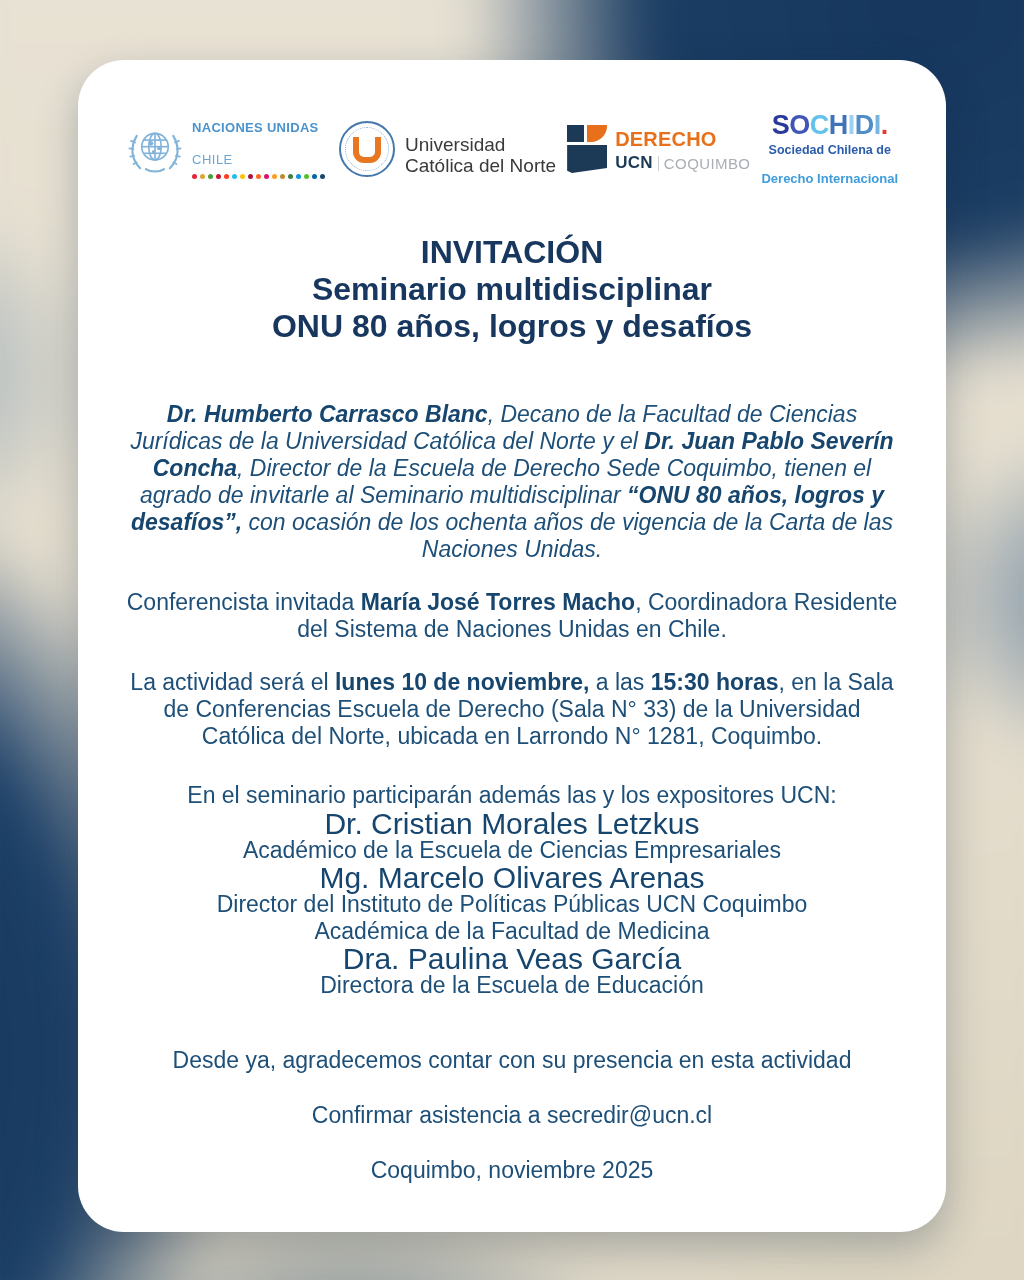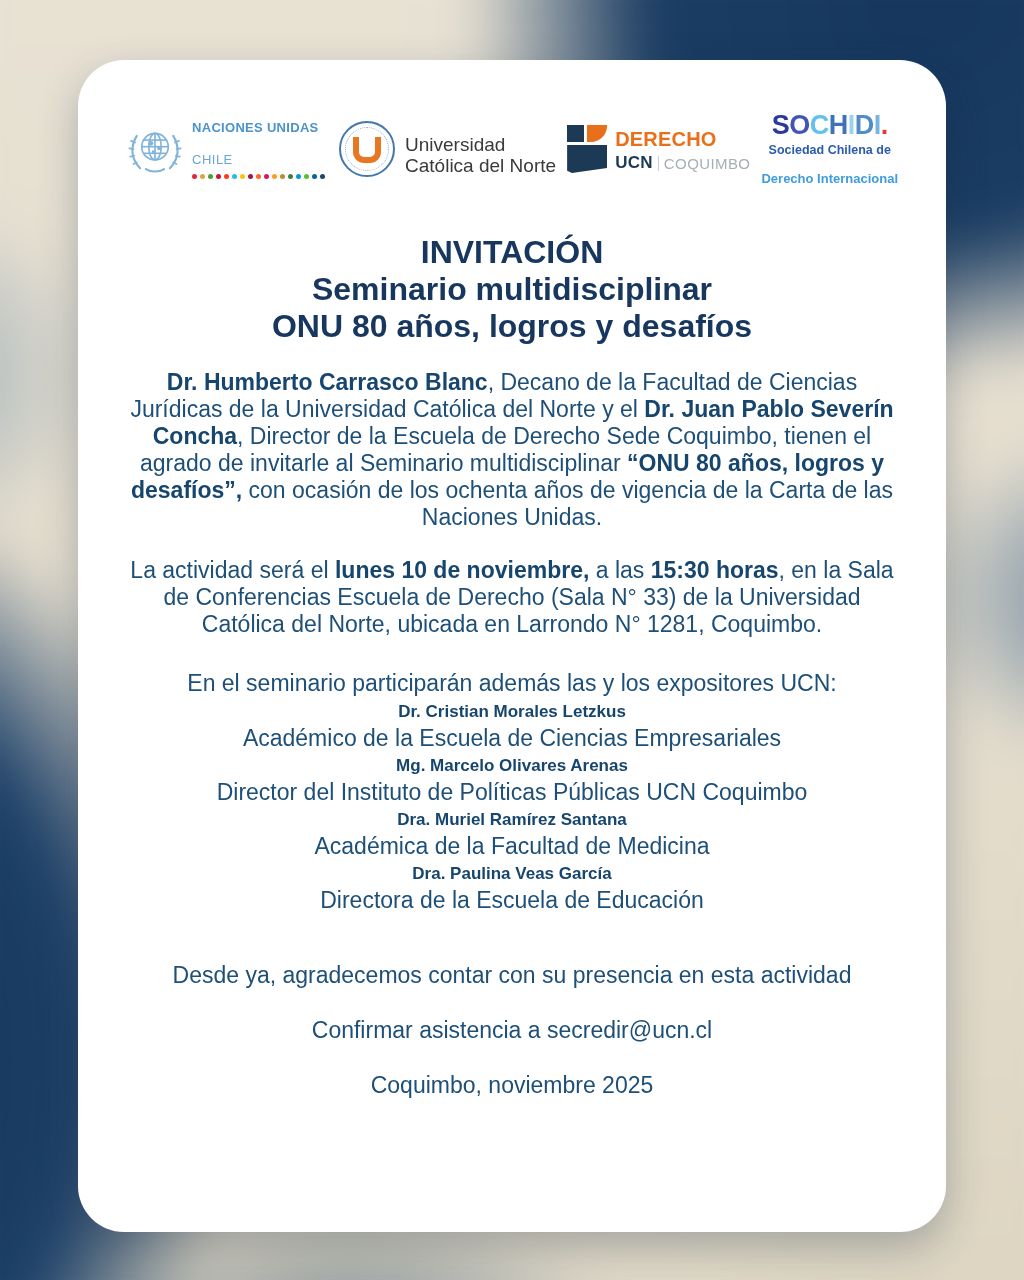--- a/index.html
+++ b/index.html
@@ -93,26 +93,26 @@
   
   .title { margin: 42px 0 0; }
   .tl { display: block; font-size: 32px; font-weight: bold; color: #17375e; line-height: 37px; }
 
   
   p.body {
     font-size: 23px; line-height: 27px; color: #1d4f78;
     margin: 26px auto 0; max-width: 782px;
   }
   p.body b { font-weight: bold; color: #16456e; }
-  p.body.first { margin-top: 24px; }
+  p.body.first { margin-top: 56px; font-style: italic; }
 
   
   .speakers { margin-top: 32px; }
   .speakers .intro { margin: 1px auto; }
-  .sname { font-size: 17px; line-height: 27px; font-weight: bold; color: #16456e; }
+  .sname { font-size: 30px; line-height: 27px; font-weight: normal; color: #16456e; }
   .srole { font-size: 23px; line-height: 27px; color: #1d4f78; }
 
   
   .footer p { font-size: 23px; line-height: 27px; color: #1d4f78; margin: 28px auto 0; }
   .footer p.thanks { margin-top: 48px; }
 </style>
 </head>
 <body>
 
 <div class="bg"></div>
@@ -194,35 +194,35 @@
   </header>
 
   <h1 class="title">
     <span class="tl">INVITACIÓN</span>
     <span class="tl">Seminario multidisciplinar</span>
     <span class="tl">ONU 80 años, logros y desafíos</span>
   </h1>
 
   <p class="body first"><b>Dr. Humberto Carrasco Blanc</b><span>, Decano de la Facultad de Ciencias Jurídicas de la Universidad Católica del Norte y el </span><b>Dr. Juan Pablo Severín Concha</b><span>, Director de la Escuela de Derecho Sede Coquimbo, tienen el agrado de invitarle al Seminario multidisciplinar </span><b>“ONU 80 años, logros y desafíos”,</b><span> con ocasión de los ochenta años de vigencia de la Carta de las Naciones Unidas.</span></p>
 
+  <p class="body"><span>Conferencista invitada </span><b>María José Torres Macho</b><span>, Coordinadora Residente del Sistema de Naciones Unidas en Chile.</span></p>
 
   <p class="body"><span>La actividad será el </span><b>lunes 10 de noviembre,</b><span> a las </span><b>15:30 horas</b><span>, en la Sala de Conferencias Escuela de Derecho (Sala N° 33) de la Universidad Católica del Norte, ubicada en Larrondo N° 1281, Coquimbo.</span></p>
 
   <section class="speakers">
     <p class="body intro">En el seminario participarán además las y los expositores UCN:</p>
     <div class="speaker">
       <div class="sname">Dr. Cristian Morales Letzkus</div>
       <div class="srole">Académico de la Escuela de Ciencias Empresariales</div>
     </div>
     <div class="speaker">
       <div class="sname">Mg. Marcelo Olivares Arenas</div>
       <div class="srole">Director del Instituto de Políticas Públicas UCN Coquimbo</div>
     </div>
     <div class="speaker">
-      <div class="sname">Dra. Muriel Ramírez Santana</div>
       <div class="srole">Académica de la Facultad de Medicina</div>
     </div>
     <div class="speaker">
       <div class="sname">Dra. Paulina Veas García</div>
       <div class="srole">Directora de la Escuela de Educación</div>
     </div>
   </section>
 
   <footer class="footer">
     <p class="thanks">Desde ya, agradecemos contar con su presencia en esta actividad</p>

